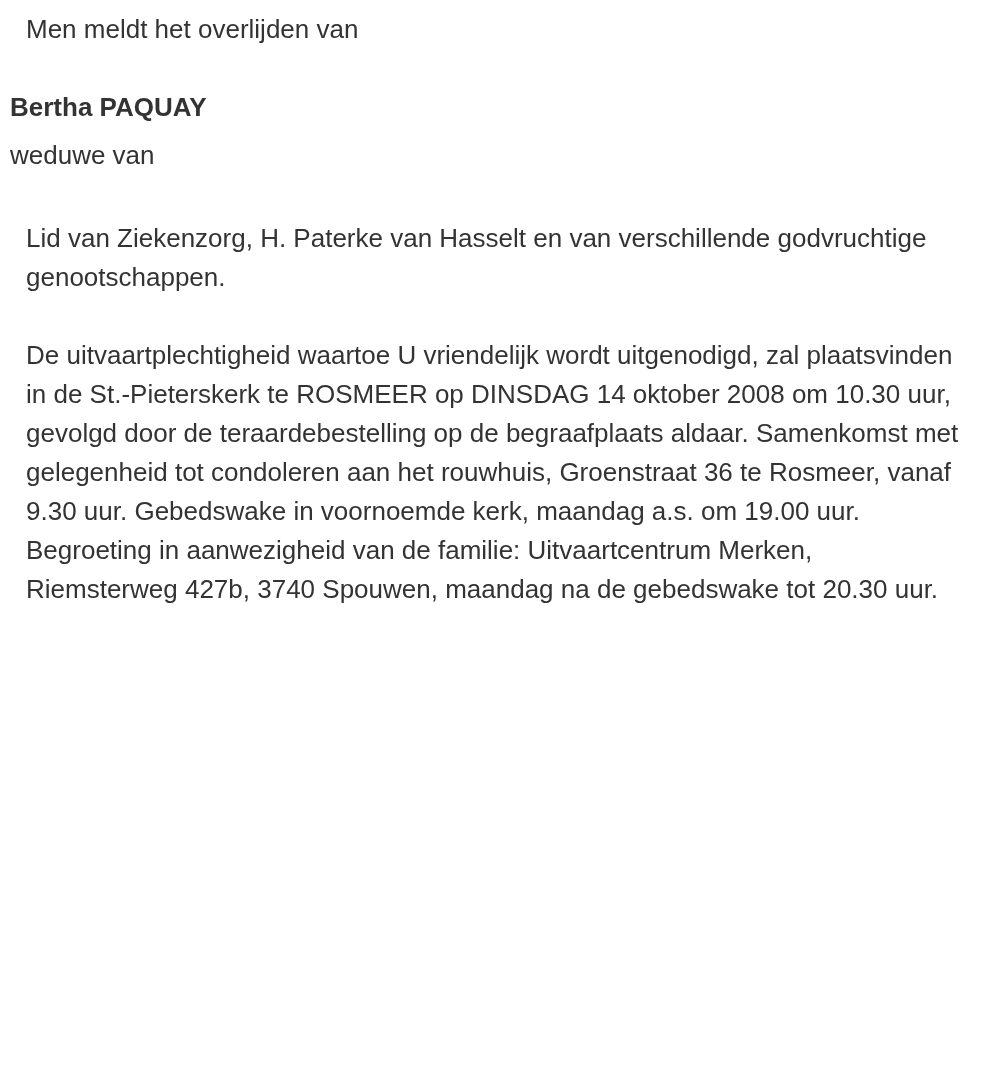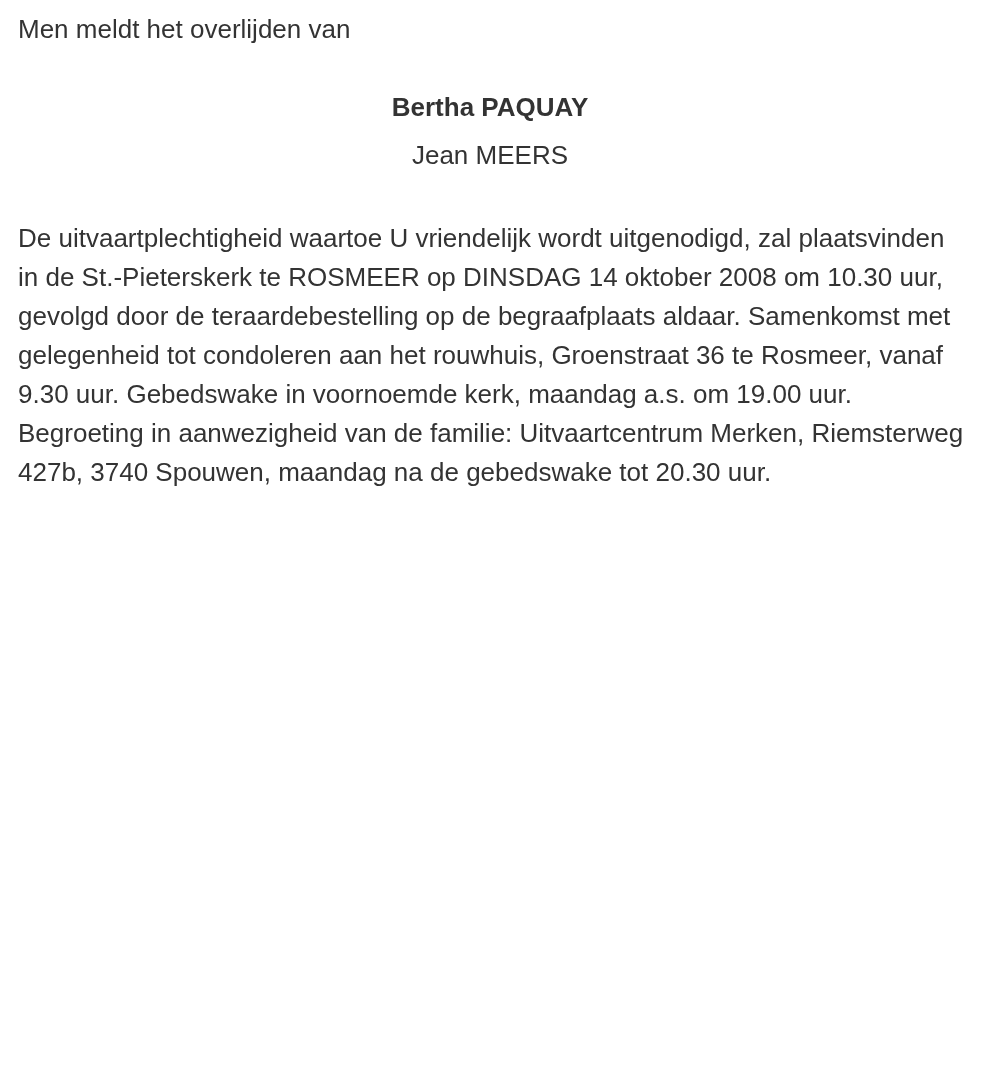--- a/index.html
+++ b/index.html
@@ -14,44 +14,44 @@
     color: #333333;
     box-sizing: border-box;
   }
   .obituary {
     padding: 10px 12px 20px 10px;
     max-width: 960px;
     font-size: 26px;
     line-height: 39px;
   }
   .obituary p {
-    margin: 0 0 39px 8px;
+    margin: 0 0 39px 16px;
   }
   .name-block {
     margin: 0 0 44px 0;
-    text-align: center;
   }
   .name-block p {
     margin: 0 0 9px 0;
   }
   .deceased-name {
     font-weight: bold;
   }
 </style>
 </head>
 <body>
 
 <main class="obituary">
 
   <p>Men meldt het overlijden van</p>
 
   <div class="name-block">
     <p class="deceased-name">Bertha PAQUAY</p>
-    <p>Jean MEERS</p>
+    <p>weduwe van</p>
   </div>
 
+  <p>Lid van Ziekenzorg, H. Paterke van Hasselt en van verschillende godvruchtige genootschappen.</p>
 
 
   <p>De uitvaartplechtigheid waartoe U vriendelijk wordt uitgenodigd, zal plaatsvinden in de St.-Pieterskerk te ROSMEER op DINSDAG 14 oktober 2008 om 10.30 uur, gevolgd door de teraardebestelling op de begraafplaats aldaar. Samenkomst met gelegenheid tot condoleren aan het rouwhuis, Groenstraat 36 te Rosmeer, vanaf 9.30 uur. Gebedswake in voornoemde kerk, maandag a.s. om 19.00 uur. Begroeting in aanwezigheid van de familie: Uitvaartcentrum Merken, Riemsterweg 427b, 3740 Spouwen, maandag na de gebedswake tot 20.30 uur.</p>
 
 
 
 </main>
 
 </body></html>

